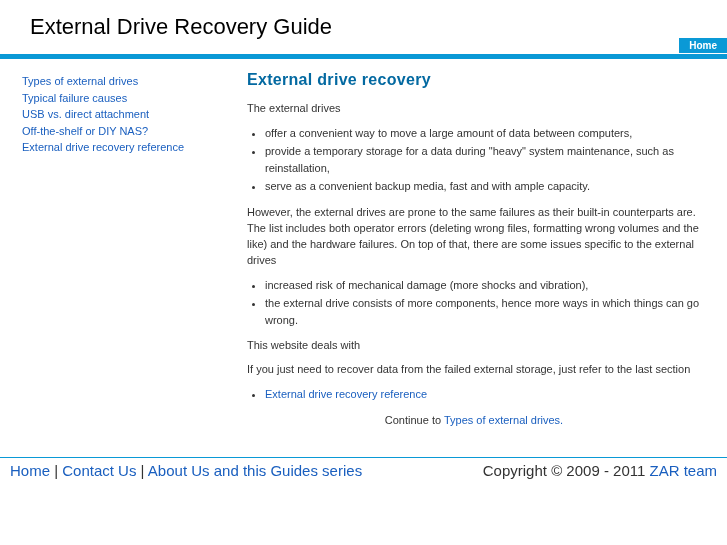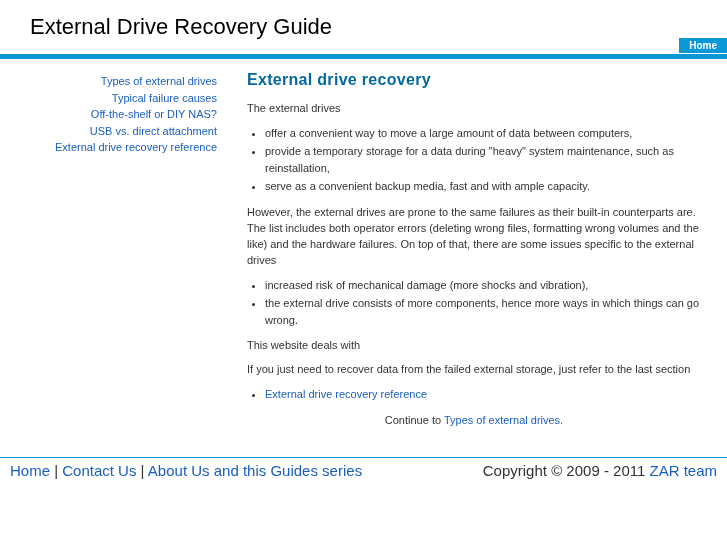--- a/index.html
+++ b/index.html
@@ -34,21 +34,20 @@
     font-weight: bold;
   }
   .container {
     display: flex;
     padding: 12px 16px 20px 22px;
   }
   .sidebar {
     width: 195px;
     flex-shrink: 0;
     padding-top: 2px;
-    text-align: right;
   }
   .sidebar a {
     display: block;
     color: #1a5fbf;
     text-decoration: none;
     line-height: 1.5;
     font-size: 11px;
   }
   .main {
     flex: 1;
@@ -112,22 +111,22 @@
 </div>
 
 <div class="topbar">
   <a class="home-tab">Home</a>
 </div>
 
 <div class="container">
   <div class="sidebar">
     <a>Types of external drives</a>
     <a>Typical failure causes</a>
+    <a>USB vs. direct attachment</a>
     <a>Off-the-shelf or DIY NAS?</a>
-    <a>USB vs. direct attachment</a>
     <a>External drive recovery reference</a>
   </div>
 
   <div class="main">
     <h2>External drive recovery</h2>
     <p>The external drives</p>
     <ul>
       <li>offer a convenient way to move a large amount of data between computers,</li>
       <li>provide a temporary storage for a data during "heavy" system maintenance, such as reinstallation,</li>
       <li>serve as a convenient backup media, fast and with ample capacity.</li>

